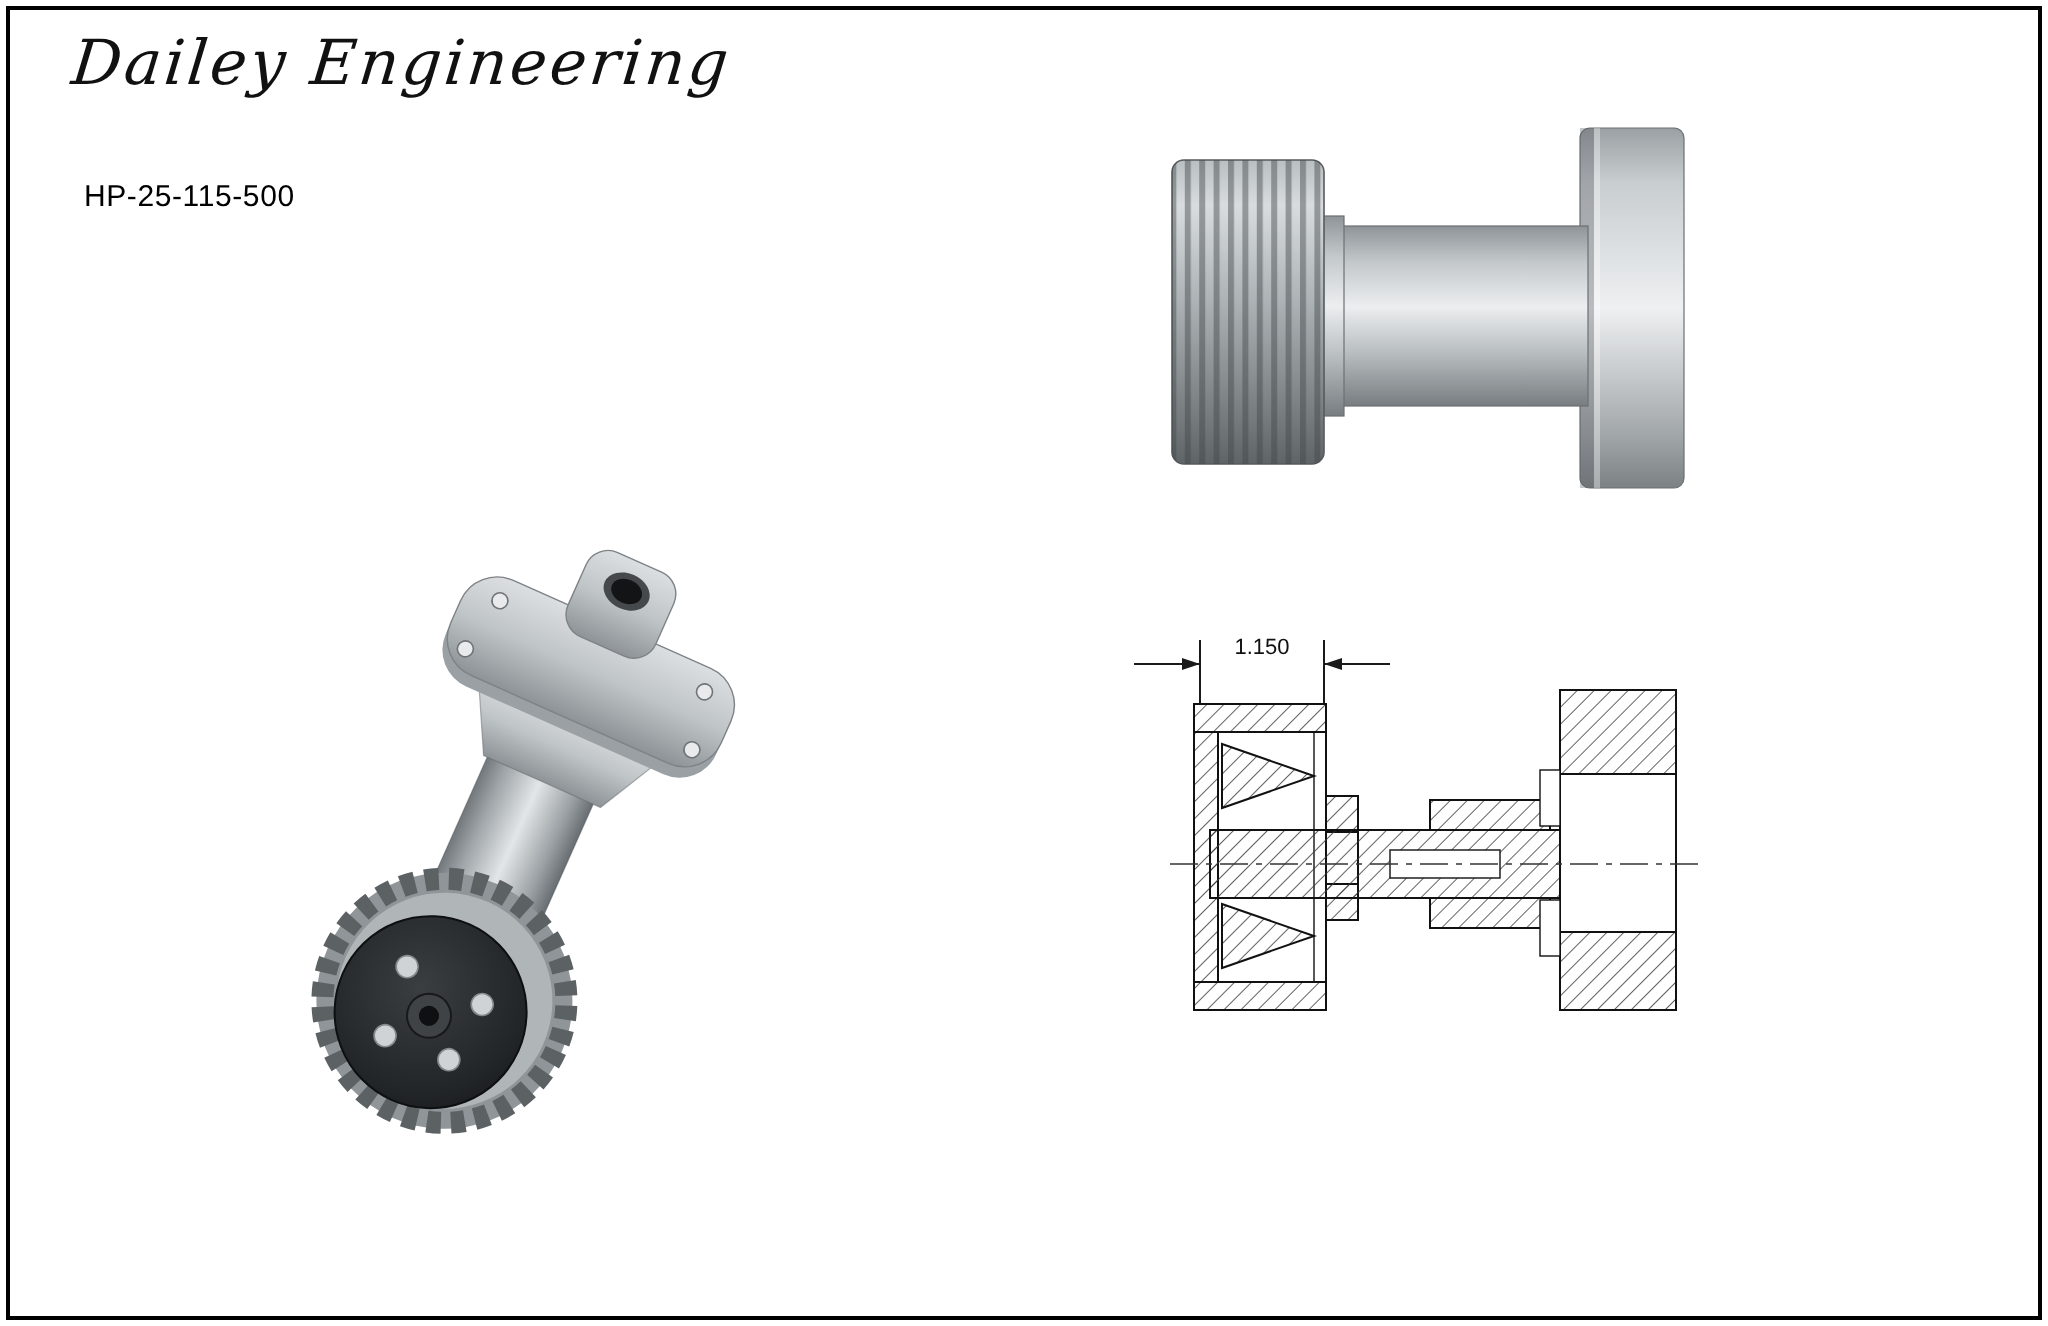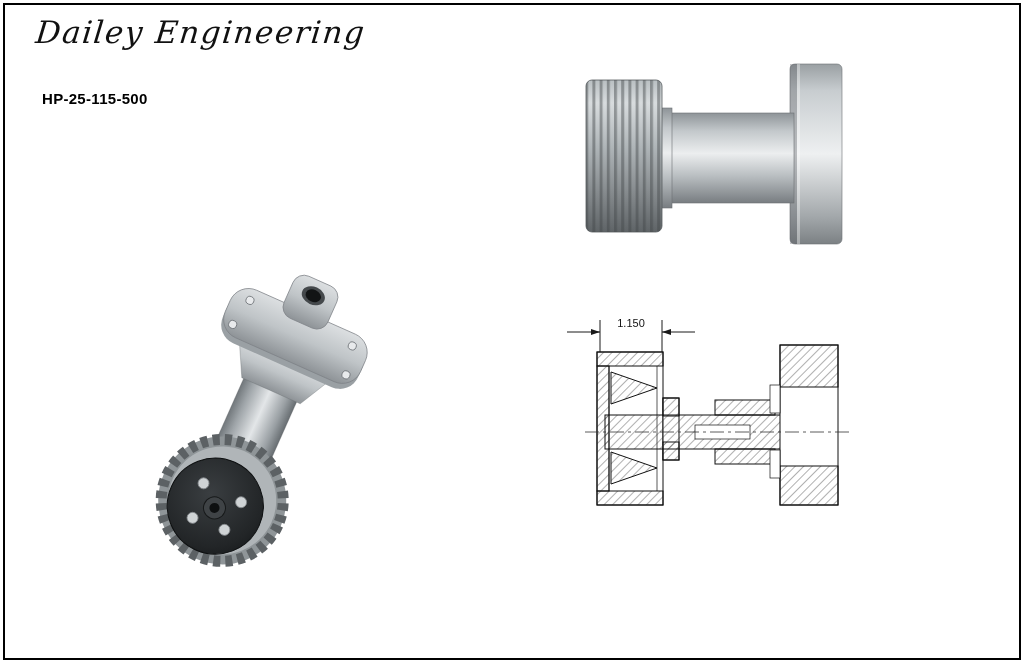--- a/index.html
+++ b/index.html
@@ -26,21 +26,20 @@
     letter-spacing:1.5px;
     color:#111;
     transform:skewX(-6deg);
   }
   .part-number{
     position:absolute;
     left:42px;top:90px;
     font-size:15px;
     color:#000;
     letter-spacing:0.3px;
-    font-weight:bold;
   }
   .view{position:absolute;}
   #side-view{left:578px;top:60px;width:266px;height:190px;}
   #iso-view{left:118px;top:250px;width:280px;height:332px;}
   #section-view{left:545px;top:300px;width:320px;height:220px;}
   svg{display:block;}
   .dim-text{
     font-family:"Liberation Sans",sans-serif;
     font-size:11px;
     fill:#111;

